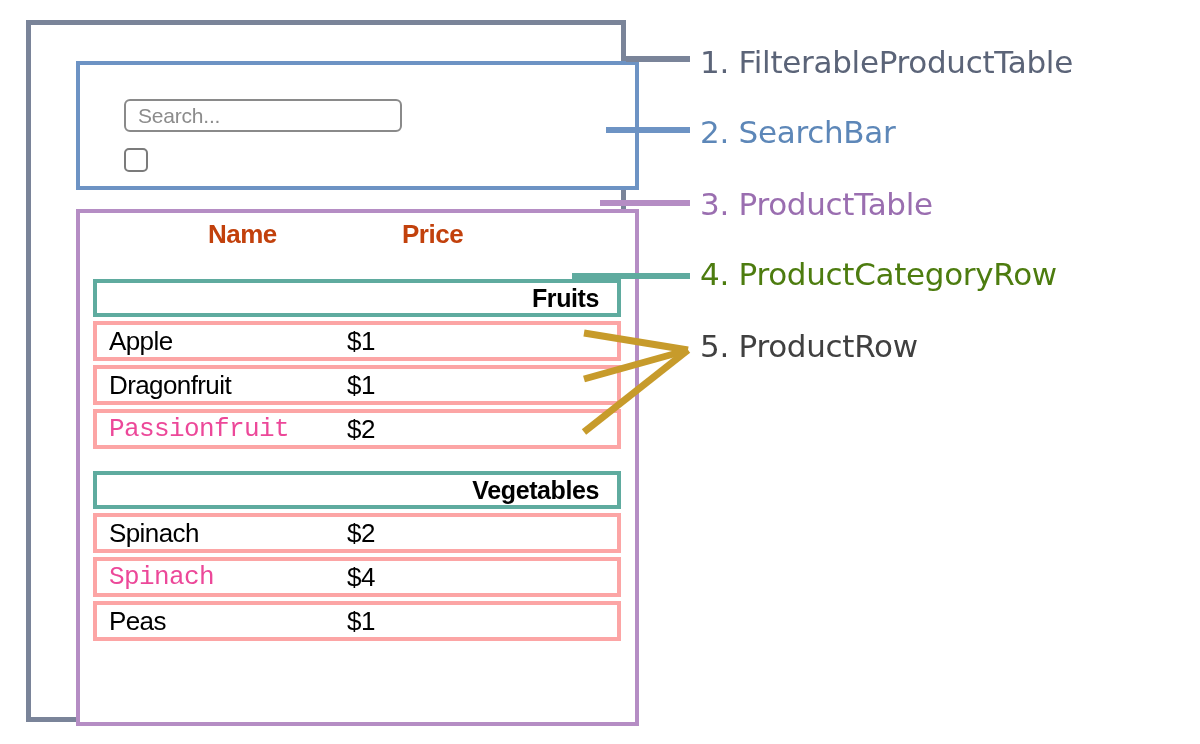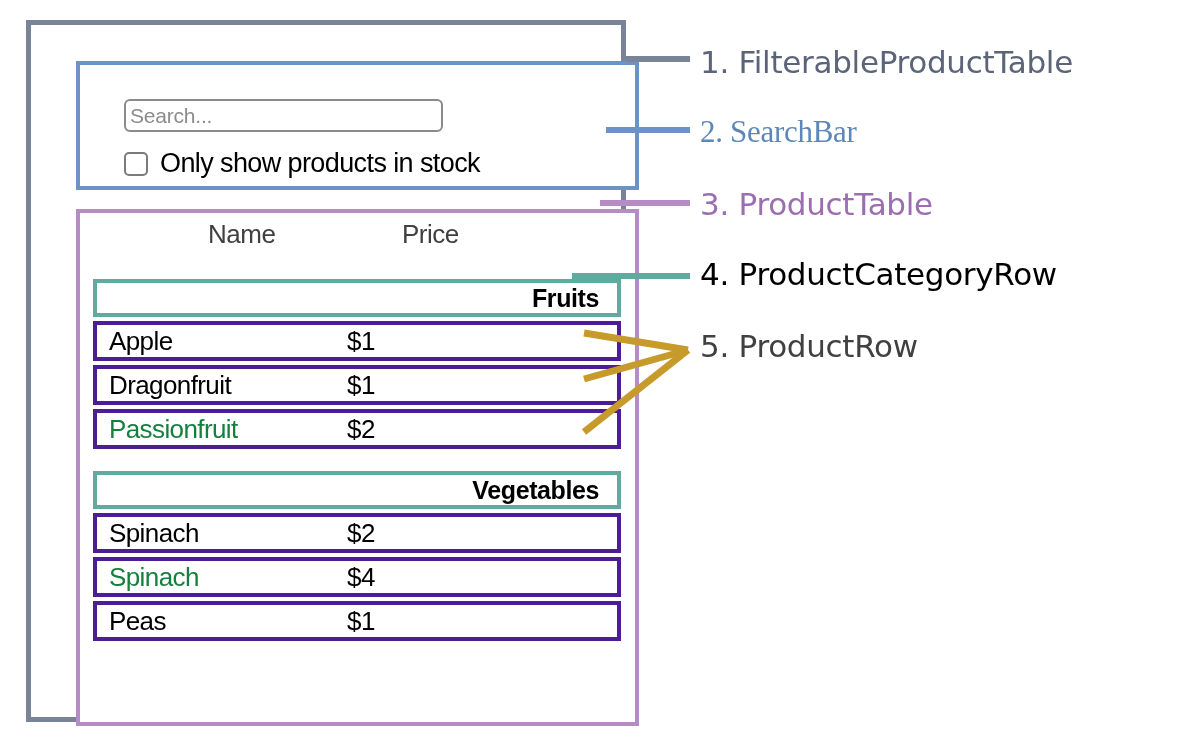--- a/index.html
+++ b/index.html
@@ -24,26 +24,26 @@
   .box-search {
     position: absolute;
     left: 45px; top: 36px;
     width: 563px; height: 129px;
     border: 4px solid #6d93c4;
     background: #fff;
   }
   .search-input {
     position: absolute;
     left: 44px; top: 34px;
-    width: 319px; height: 33px;
+    width: 278px; height: 33px;
     border: 2px solid #8a8a8a;
     border-radius: 6px;
     background: #fff;
     display: flex; align-items: center;
-    padding-left: 4px;
+    padding-left: 12px;
     font-size: 21px;
     color: #8c8c8c;
     letter-spacing: -0.2px;
   }
   .search-check-row {
     position: absolute;
     left: 44px; top: 83px;
     display: flex; align-items: center; gap: 12px;
   }
   .checkbox {
@@ -72,22 +72,22 @@
   .thead {
     position: absolute;
     left: 0; top: 6px;
     width: 100%;
     height: 44px;
   }
   .th {
     position: absolute;
     top: 0;
     font-size: 26px;
-    font-weight: normal;
-    color: #404040;
+    font-weight: bold;
+    color: #c2410c;
     letter-spacing: -0.5px;
   }
   .th-name  { left: 128px; }
   .th-price { left: 322px; }
 
   .rows-area {
     position: absolute;
     left: 13px; top: 66px;
     width: 528px;
   }
@@ -105,34 +105,34 @@
     font-weight: bold;
     color: #000;
     letter-spacing: -0.4px;
     position: relative;
     left: -18px;
   }
 
   
   .prod-row {
     height: 40px;
-    border: 4px solid #4c1d95;
+    border: 4px solid #fca5a5;
     background: #fff;
     display: flex; align-items: center;
     margin-bottom: 4px;
     position: relative;
   }
   .prod-name {
     position: absolute;
     left: 12px;
     font-size: 26px;
     color: #000;
     letter-spacing: -0.6px;
   }
-  .prod-name.stocked-out { color: #15803d; }
+  .prod-name.stocked-out { color: #ec4899; font-family: Liberation Mono, monospace; }
   .prod-price {
     position: absolute;
     left: 250px;
     font-size: 26px;
     color: #000;
     letter-spacing: -0.5px;
   }
   .group-gap { height: 18px; }
 
   
@@ -144,37 +144,36 @@
 
   
   .legend-item {
     position: absolute;
     font-size: 31px;
     letter-spacing: -0.3px;
     white-space: nowrap;
     font-family: "DejaVu Sans", sans-serif;
   }
   .legend-1 { left: 700px; top: 44px;  color: #5b6478; }
-  .legend-2 { left: 700px; top: 114px; color: #5d87b8; font-family: Liberation Serif, serif; }
+  .legend-2 { left: 700px; top: 114px; color: #5d87b8; }
   .legend-3 { left: 700px; top: 186px; color: #9a6eb0; }
-  .legend-4 { left: 700px; top: 256px; color: #000000; }
+  .legend-4 { left: 700px; top: 256px; color: #4d7c0f; }
   .legend-5 { left: 700px; top: 328px; color: #404040; }
 </style>
 </head>
 <body>
 
 <div id="stage">
 
   <div class="box-outer">
 
     <div class="box-search">
       <div class="search-input">Search...</div>
       <div class="search-check-row">
         <div class="checkbox"></div>
-        <span class="check-label">Only show products in stock</span>
       </div>
     </div>
 
     <div class="box-table">
       <div class="thead">
         <span class="th th-name">Name</span>
         <span class="th th-price">Price</span>
       </div>
       <div class="rows-area" id="rows-area">
           <div class="cat-row">

